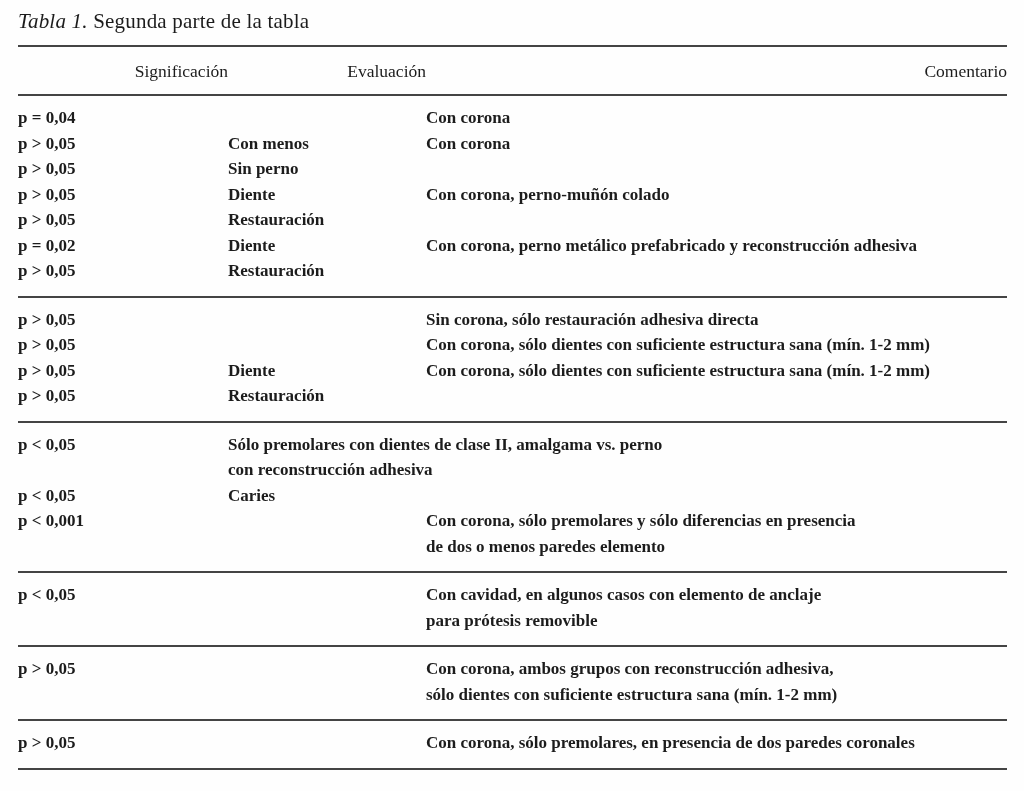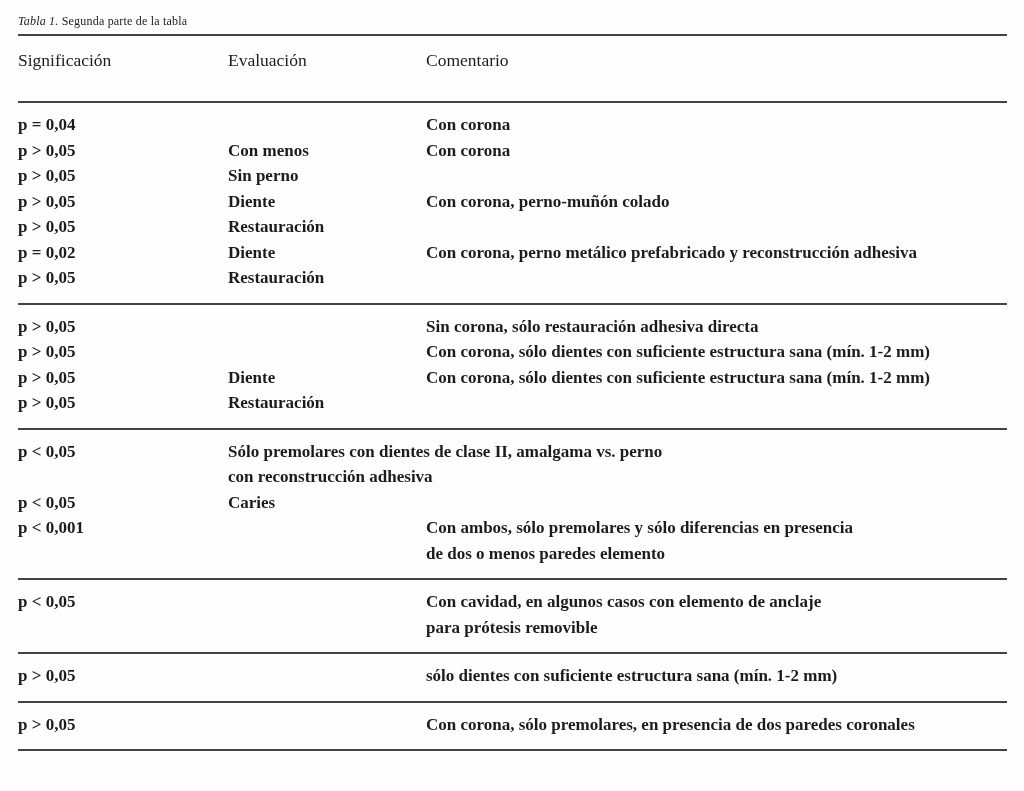--- a/index.html
+++ b/index.html
@@ -11,37 +11,39 @@
     color: #1c1c1c;
     overflow: hidden;
   }
   .page {
     width: 1024px;
     height: 791px;
     padding: 8px 17px 0 18px;
     background: #fefefe;
   }
   .caption {
-    font-size: 12px;
+    font-size: 21px;
     line-height: 26px;
+    margin-bottom: 11px;
     letter-spacing: 0.2px;
   }
   .caption .ital { font-style: italic; }
   .rule {
     border-top: 2px solid #444444;
     height: 0;
   }
   .grid3 {
     display: grid;
     grid-template-columns: 210px 198px 1fr;
   }
   .header-row {
-    padding: 11px 0 28px 0;
+    padding: 11px 0 10px 0;
     font-size: 17.5px;
     line-height: 26px;
+    text-align: right;
   }
   .section {
     padding: 9px 0 12px 0;
   }
   .row {
     font-size: 17px;
     line-height: 25.5px;
     font-weight: bold;
   }
   .cell { white-space: nowrap; }
@@ -150,21 +152,21 @@
         </div>
         <div class="grid3 row">
           <div class="cell">p &lt; 0,05</div>
           <div class="cell">Caries</div>
           <div></div>
         </div>
         <div class="grid3 row">
           <div class="cell">p &lt; 0,001</div>
           <div class="cell"></div>
           <div>
-            <div class="comment-line">Con ambos, sólo premolares y sólo diferencias en presencia</div>
+            <div class="comment-line">Con corona, sólo premolares y sólo diferencias en presencia</div>
             <div class="comment-line">de dos o menos paredes elemento</div>
           </div>
         </div>
       </div>
       <div class="rule"></div>
       <div class="section">
         <div class="grid3 row">
           <div class="cell">p &lt; 0,05</div>
           <div class="cell"></div>
           <div>
@@ -172,20 +174,21 @@
             <div class="comment-line">para prótesis removible</div>
           </div>
         </div>
       </div>
       <div class="rule"></div>
       <div class="section">
         <div class="grid3 row">
           <div class="cell">p &gt; 0,05</div>
           <div class="cell"></div>
           <div>
+            <div class="comment-line">Con corona, ambos grupos con reconstrucción adhesiva,</div>
             <div class="comment-line">sólo dientes con suficiente estructura sana (mín. 1-2 mm)</div>
           </div>
         </div>
       </div>
       <div class="rule"></div>
       <div class="section">
         <div class="grid3 row">
           <div class="cell">p &gt; 0,05</div>
           <div class="cell"></div>
           <div>

